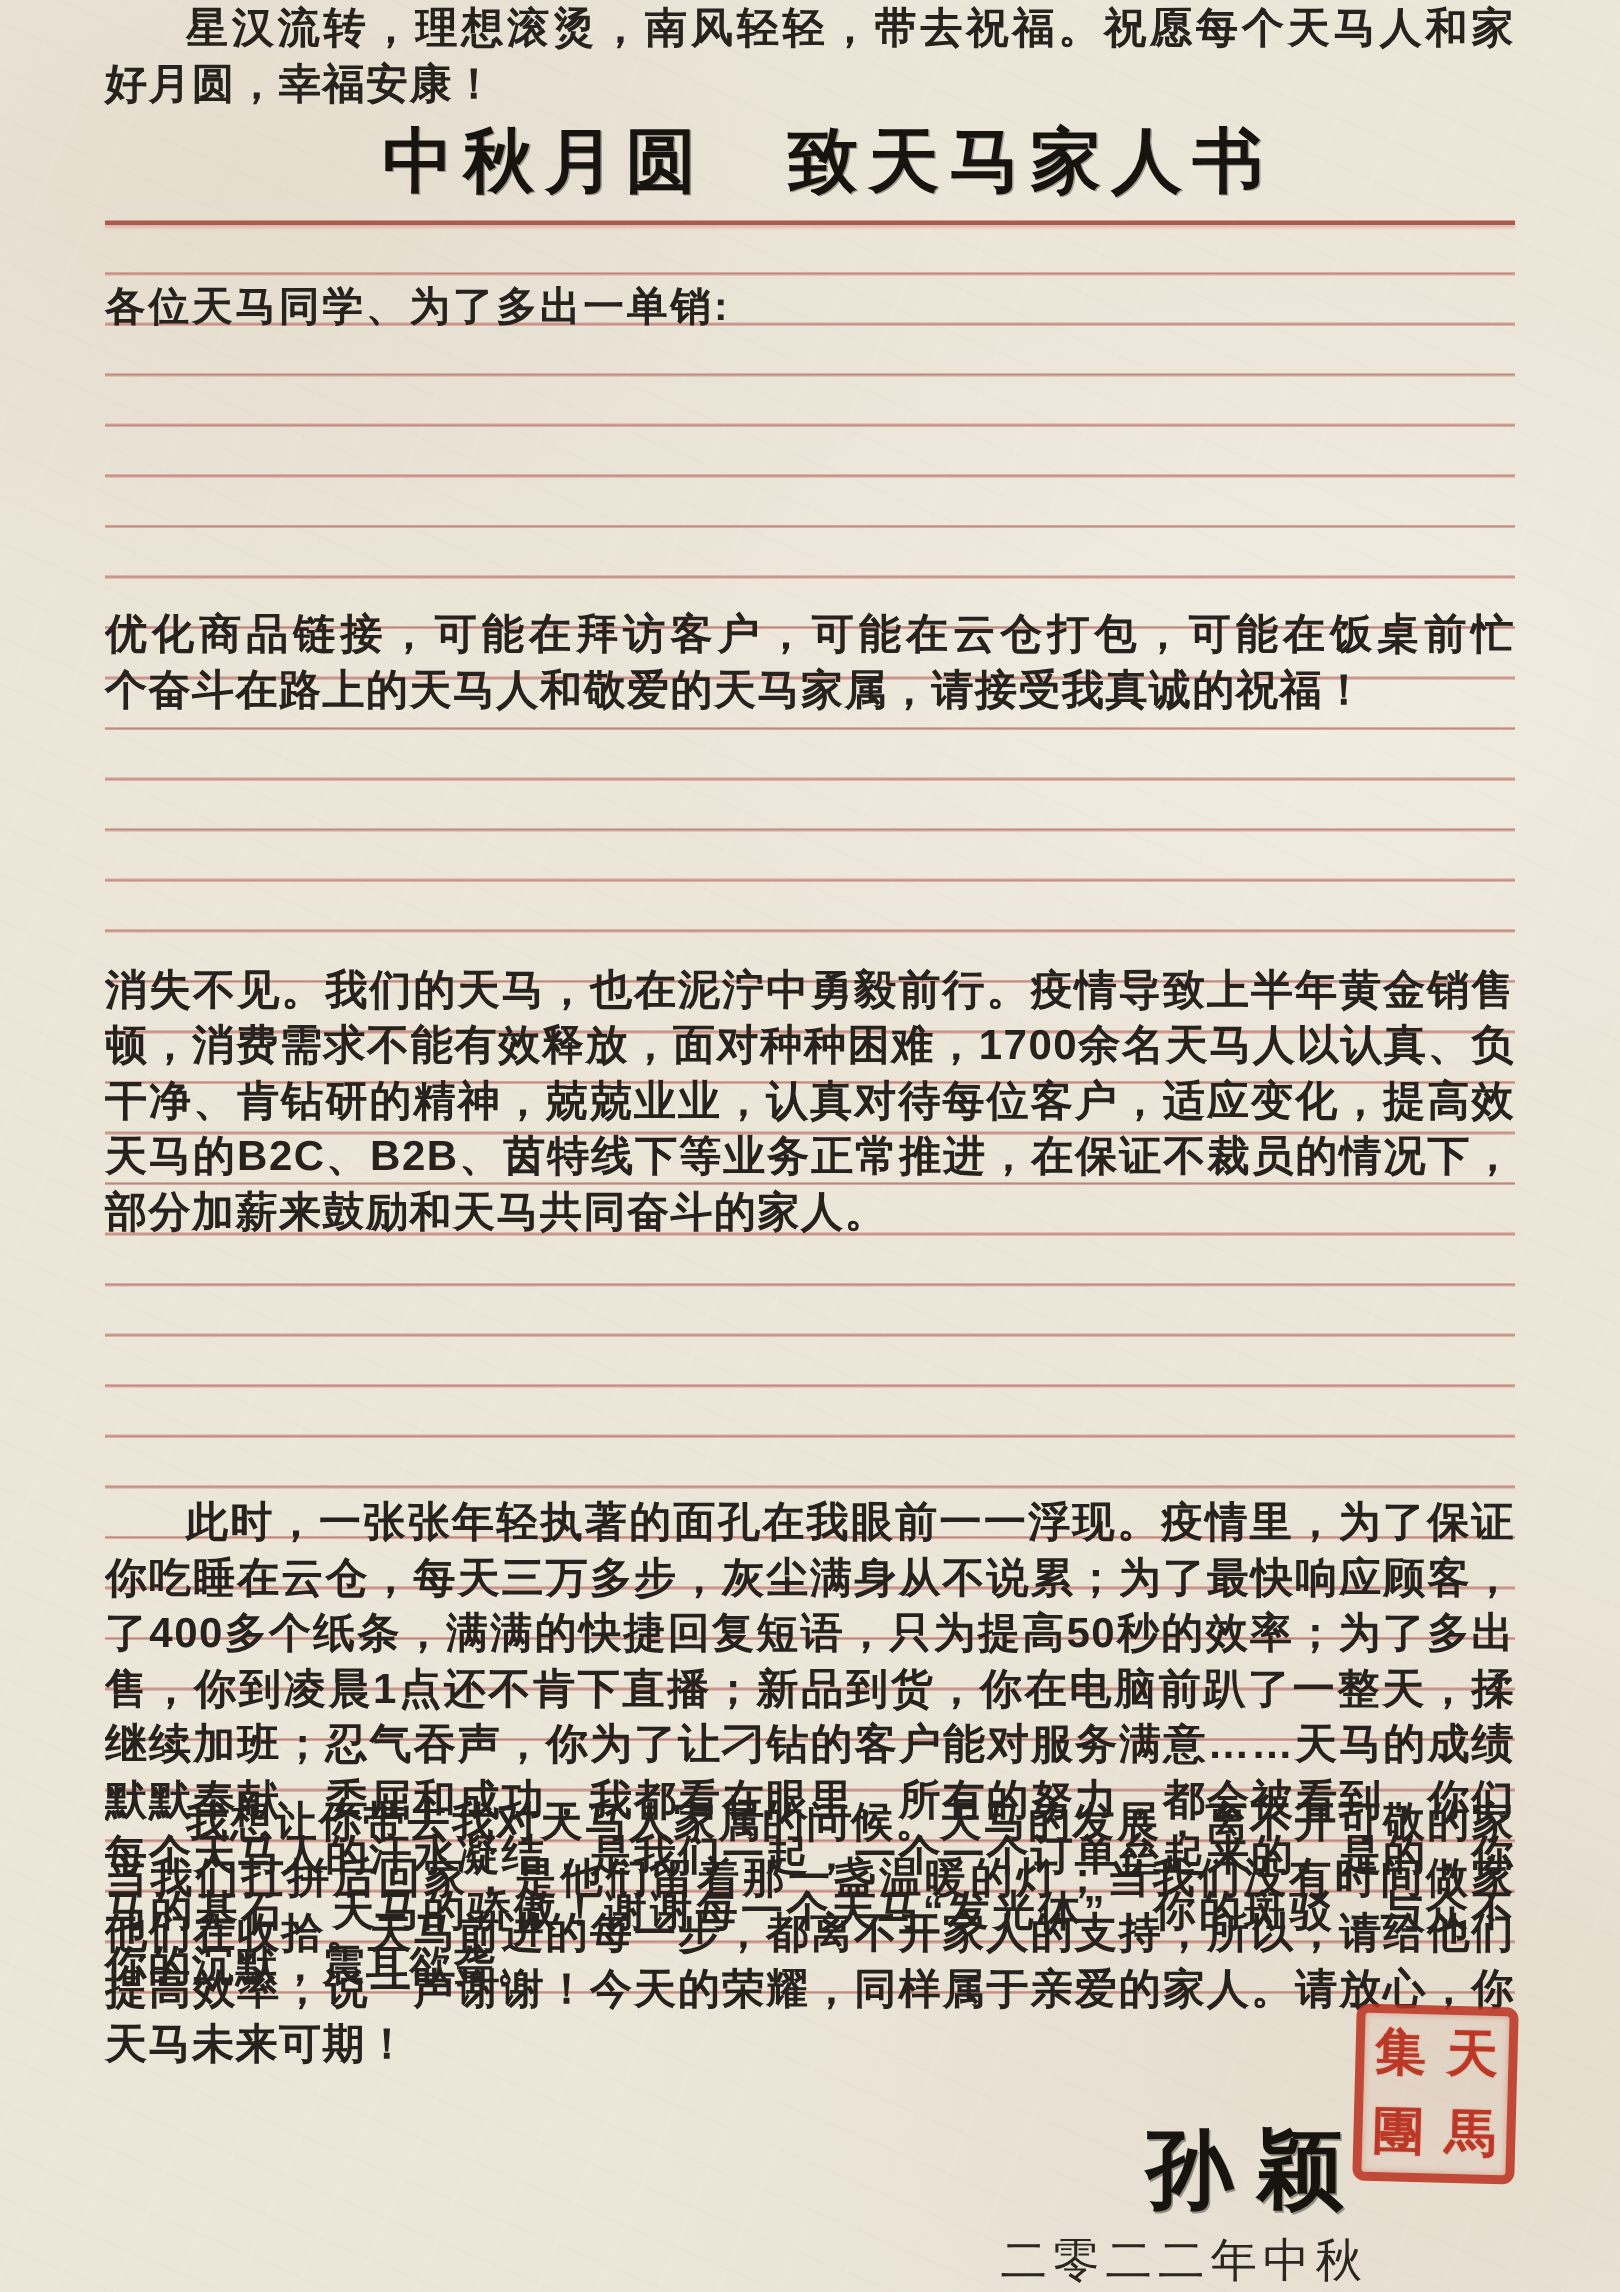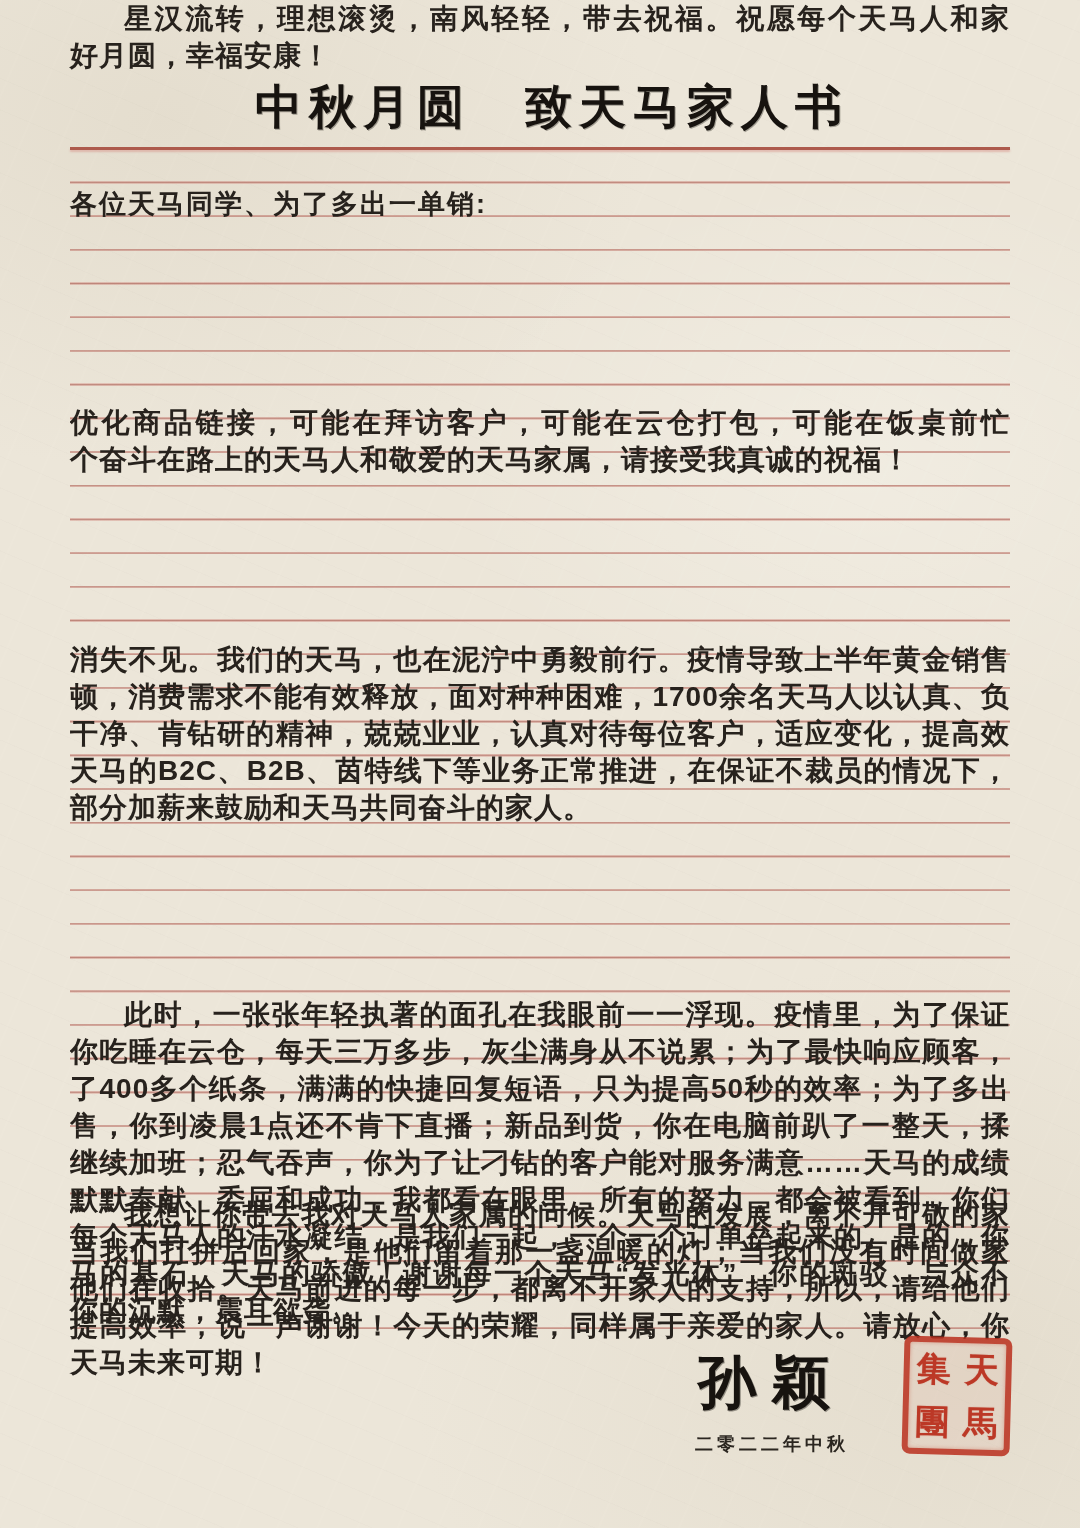--- a/index.html
+++ b/index.html
@@ -61,29 +61,29 @@
     white-space: nowrap;
   }
   .para .line.fill { text-align: justify; text-align-last: justify; white-space: normal; height: 37px; overflow: hidden; }
   .para .line.indent { padding-left: 54px; }
   .para:nth-of-type(1) { top: 264px; }
   .para:nth-of-type(2) { top: 404px; }
   .para:nth-of-type(3) { top: 641px; }
   .para:nth-of-type(4) { top: 996px; }
   .para:nth-of-type(5) { top: 1196px; }
   .closing {
-    position: absolute; right: 168px; top: 1344px; width: 280px;
-    text-align: center; color: #17130f;
+    position: absolute; right: 168px; top: 1408px; width: 280px;
+    text-align: right; color: #17130f;
   }
   .signature {
     font-size: 58px; font-weight: 900; letter-spacing: 16px;
     font-family: "Liberation Serif", "DejaVu Serif", serif;
     text-shadow: 1px 1px 0 rgba(23,19,15,0.4);
   }
-  .date { margin-top: 10px; font-size: 18px; font-weight: 700; letter-spacing: 4px; color: #2b2620; }
+  .date { font-size: 31px; font-weight: 400; letter-spacing: 4px; color: #2b2620; }
   .seal {
     position: absolute; left: 903px; top: 1337px; width: 96px; height: 106px;
     border: 6px solid rgba(186,48,30,0.85);
     border-radius: 8px;
     transform: rotate(1.5deg);
     display: grid;
     grid-template-columns: 1fr 1fr; grid-template-rows: 1fr 1fr;
     align-items: center; justify-items: center;
     background: rgba(198,70,50,0.06);
     box-shadow: inset 0 0 4px rgba(186,48,30,0.35);

